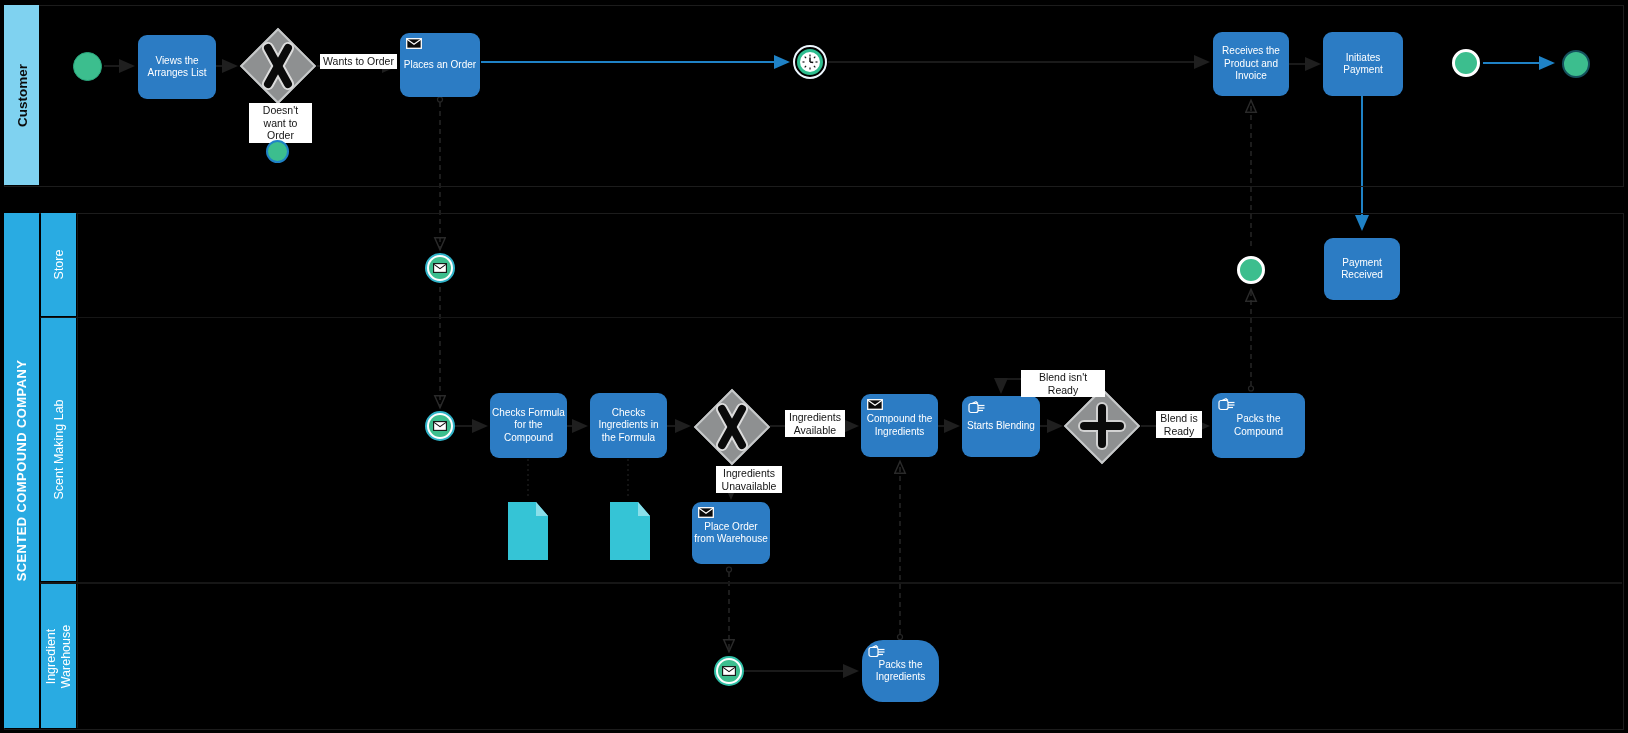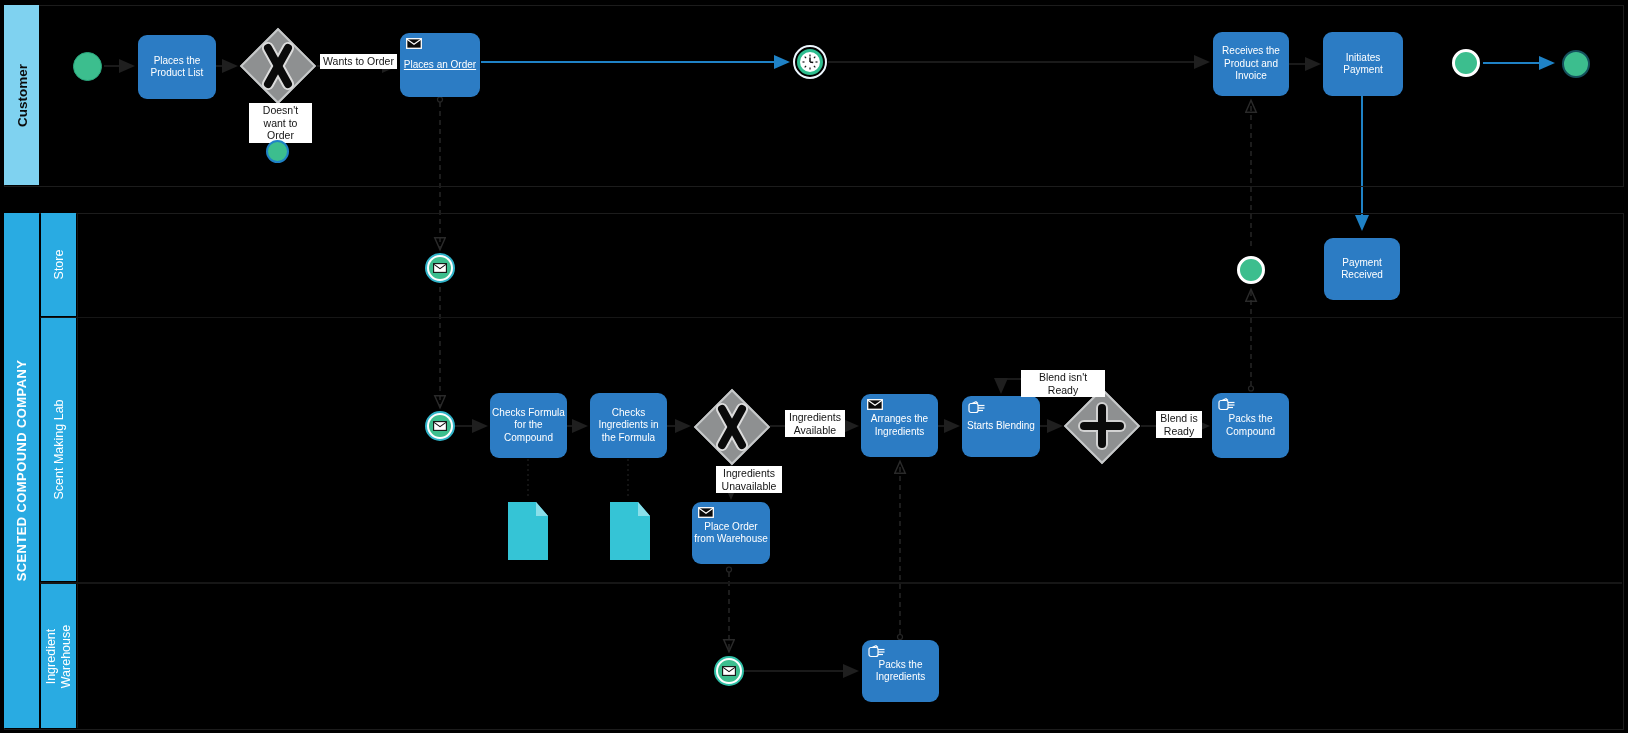--- a/index.html
+++ b/index.html
@@ -131,21 +131,21 @@
     <span style="display:block;width:78px;">Ingredient Warehouse</span>
   </div>
 
   <div class="laneline" style="left:40px;top:316.5px;width:1582px;height:1.5px;"></div>
   <div class="laneline" style="left:40px;top:582px;width:1582px;height:1.5px;"></div>
   <div class="laneline" style="left:76.5px;top:213px;width:1px;height:515px;"></div>
 
   <div class="ev" style="left:73px;top:52px;width:29px;height:29px;background:#3CBE8E;border:1px solid #2aa87e;"></div>
 
   <div class="task" style="left:138px;top:35px;width:78px;height:64px;">
-    <span>Places the Product List</span>
+    <span>Views the Arranges List</span>
   </div>
 
   <div class="gw" style="left:251px;top:39px;"></div>
   <svg class="gwmark" style="left:252px;top:40px;" viewBox="0 0 52 52">
     <g stroke="#dcdcdc" stroke-width="12" stroke-linecap="round">
         <path d="M16 8 L36 44"></path>
         <path d="M36 8 L16 44"></path>
       </g>
     <g stroke="#0a0a0a" stroke-width="8" stroke-linecap="round">
         <path d="M16 8 L36 44"></path>
@@ -155,21 +155,21 @@
 
   <div class="flabel" style="left:320px;top:54px;width:77px;">
     <span>Wants to Order</span>
   </div>
   <div class="flabel" style="left:249px;top:103px;width:63px;">
     <span>Doesn't want to Order</span>
   </div>
 
   <div class="ev" style="left:266px;top:140px;width:23px;height:23px;background:#3CBE8E;border:2px solid #1F82C6;"></div>
 
-  <div class="task" style="left:400px;top:33px;width:80px;height:64px;text-decoration:underline;">
+  <div class="task" style="left:400px;top:33px;width:80px;height:64px;">
     <span class="cicon">
       <svg width="16" height="11" viewBox="0 0 16 11">
           <rect x="0.7" y="0.7" width="14.6" height="9.6" fill="#0b0b0b" stroke="#fff" stroke-width="1.3"></rect>
           <path d="M1 1.3 L8 6.2 L15 1.3" fill="none" stroke="#fff" stroke-width="1.2"></path>
         </svg>
     </span>
     <span>Places an Order</span>
   </div>
 
   <div class="timer-ev" style="left:793px;top:45px;">
@@ -251,21 +251,21 @@
     <span>Ingredients Unavailable</span>
   </div>
 
   <div class="task" style="left:861px;top:394px;width:77px;height:63px;">
     <span class="cicon">
       <svg width="16" height="11" viewBox="0 0 16 11">
           <rect x="0.7" y="0.7" width="14.6" height="9.6" fill="#0b0b0b" stroke="#fff" stroke-width="1.3"></rect>
           <path d="M1 1.3 L8 6.2 L15 1.3" fill="none" stroke="#fff" stroke-width="1.2"></path>
         </svg>
     </span>
-    <span>Arranges the Ingredients</span>
+    <span>Compound the Ingredients</span>
   </div>
 
   <div class="task" style="left:962px;top:396px;width:78px;height:61px;">
     <span class="cicon">
       <svg width="18" height="13" viewBox="0 0 18 13" fill="none" stroke="#fff" stroke-width="1.2">
         <rect x="1" y="2.5" width="9" height="9" rx="2"></rect>
           <path d="M4 2.5 L8 0.8 L10 2.5"></path>
         <path d="M10 4.5 H16.5"></path>
           <path d="M10 7 H16.5"></path>
           <path d="M10 9.5 H15"></path>
@@ -286,21 +286,21 @@
       </g>
   </svg>
 
   <div class="flabel" style="left:1021px;top:370px;width:84px;">
     <span>Blend isn't Ready</span>
   </div>
   <div class="flabel" style="left:1156px;top:411px;width:46px;">
     <span>Blend is Ready</span>
   </div>
 
-  <div class="task" style="left:1212px;top:393px;width:77px;height:65px;">
+  <div class="task" style="left:1212px;top:393px;width:93px;height:65px;">
     <span class="cicon">
       <svg width="18" height="13" viewBox="0 0 18 13" fill="none" stroke="#fff" stroke-width="1.2">
         <rect x="1" y="2.5" width="9" height="9" rx="2"></rect>
           <path d="M4 2.5 L8 0.8 L10 2.5"></path>
         <path d="M10 4.5 H16.5"></path>
           <path d="M10 7 H16.5"></path>
           <path d="M10 9.5 H15"></path>
       </svg>
     </span>
     <span>Packs the Compound</span>
@@ -327,21 +327,21 @@
 
   <div class="msg-ev" style="left:714px;top:656px;border-color:#2FBFA6;">
     <div class="inner">
       <svg width="14" height="10" viewBox="0 0 14 10">
           <rect x="0.6" y="0.6" width="12.8" height="8.8" fill="#fff" stroke="#111" stroke-width="1.1"></rect>
           <path d="M1 1.4 L7 5.6 L13 1.4" fill="none" stroke="#111" stroke-width="1.1"></path>
         </svg>
     </div>
   </div>
 
-  <div class="task" style="left:862px;top:640px;width:77px;height:62px;">
+  <div class="task" style="left:862px;top:640px;width:77px;height:62px;border-radius:21px;">
     <span class="cicon">
       <svg width="18" height="13" viewBox="0 0 18 13" fill="none" stroke="#fff" stroke-width="1.2">
         <rect x="1" y="2.5" width="9" height="9" rx="2"></rect>
           <path d="M4 2.5 L8 0.8 L10 2.5"></path>
         <path d="M10 4.5 H16.5"></path>
           <path d="M10 7 H16.5"></path>
           <path d="M10 9.5 H15"></path>
       </svg>
     </span>
     <span>Packs the Ingredients</span>

